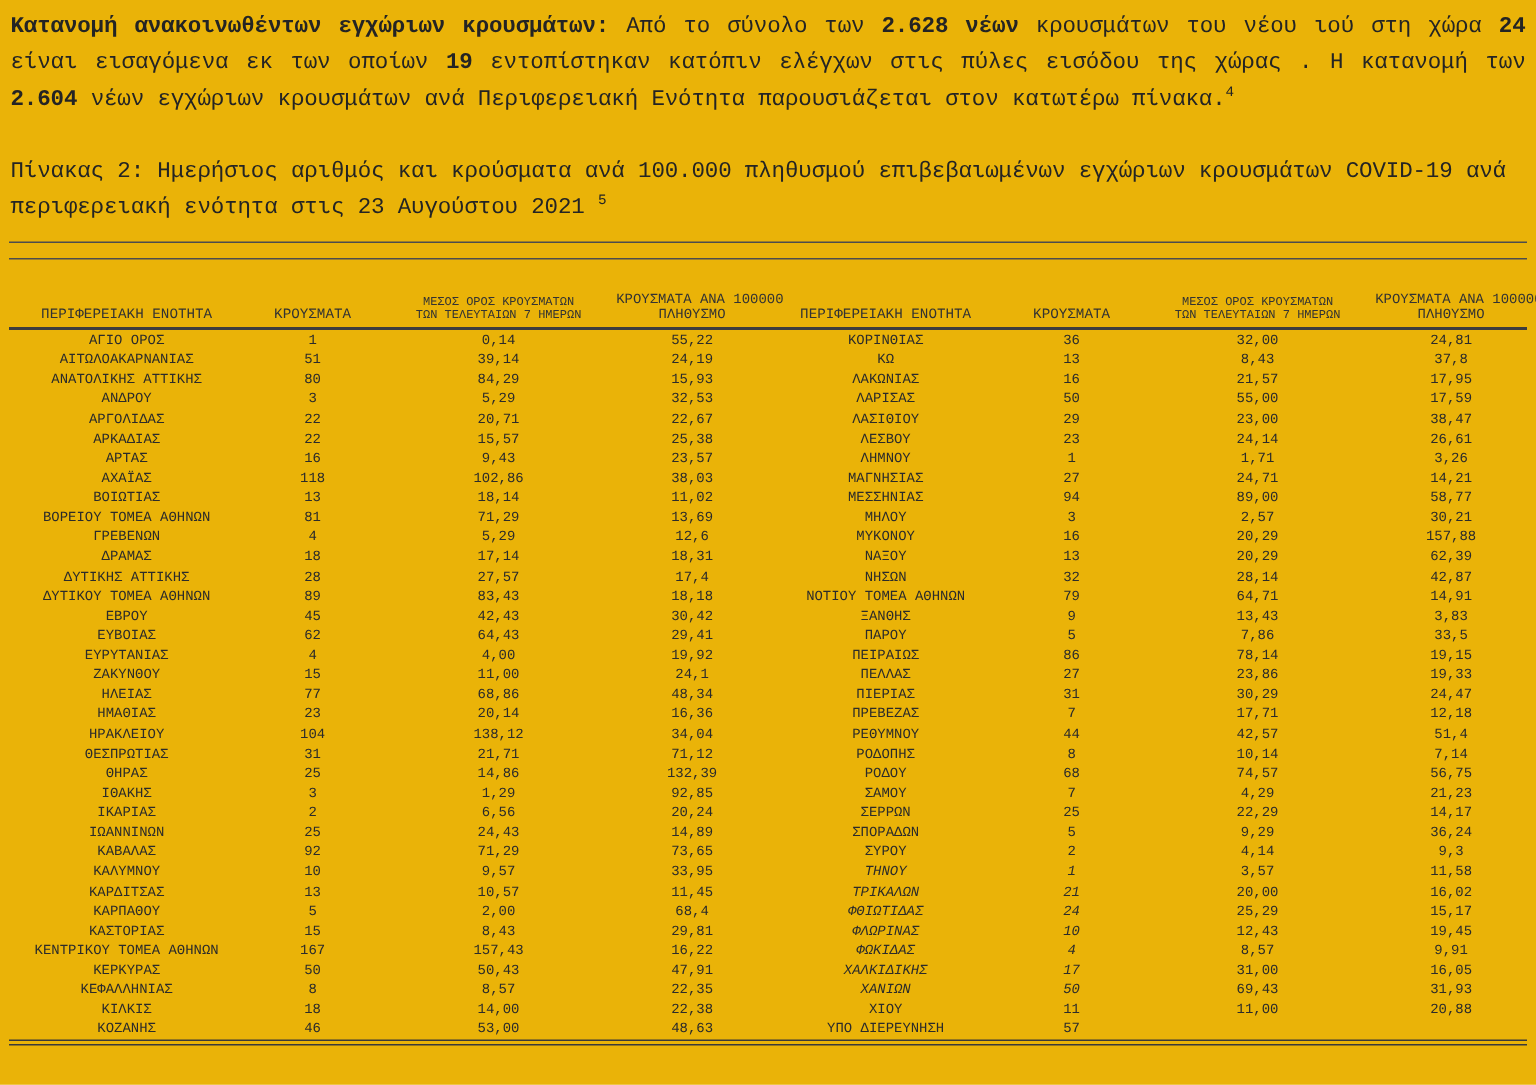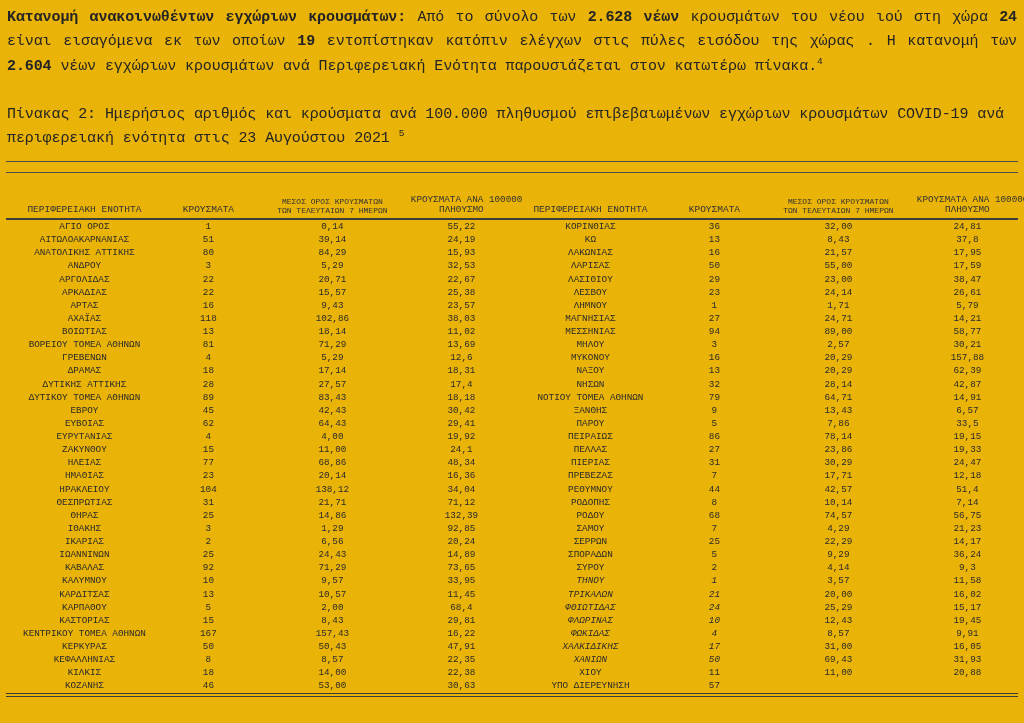--- a/index.html
+++ b/index.html
@@ -280,21 +280,21 @@
             <div class="row">
               <div class="cell">ΚΙΛΚΙΣ</div>
               <div class="cell">18</div>
               <div class="cell">14,00</div>
               <div class="cell">22,38</div>
             </div>
             <div class="row">
               <div class="cell">ΚΟΖΑΝΗΣ</div>
               <div class="cell">46</div>
               <div class="cell">53,00</div>
-              <div class="cell">30,63</div>
+              <div class="cell">48,63</div>
             </div>
           </div>
       </div>
 
       <div class="half">
         <div class="thead">
           <div class="th">ΠΕΡΙΦΕΡΕΙΑΚΗ ΕΝΟΤΗΤΑ</div>
           <div class="th">ΚΡΟΥΣΜΑΤΑ</div>
           <div class="th small">ΜΕΣΟΣ ΟΡΟΣ ΚΡΟΥΣΜΑΤΩΝ
 ΤΩΝ ΤΕΛΕΥΤΑΙΩΝ 7 ΗΜΕΡΩΝ</div>
@@ -335,21 +335,21 @@
             <div class="row">
               <div class="cell">ΛΕΣΒΟΥ</div>
               <div class="cell">23</div>
               <div class="cell">24,14</div>
               <div class="cell">26,61</div>
             </div>
             <div class="row">
               <div class="cell">ΛΗΜΝΟΥ</div>
               <div class="cell">1</div>
               <div class="cell">1,71</div>
-              <div class="cell">5,79</div>
+              <div class="cell">3,26</div>
             </div>
             <div class="row">
               <div class="cell">ΜΑΓΝΗΣΙΑΣ</div>
               <div class="cell">27</div>
               <div class="cell">24,71</div>
               <div class="cell">14,21</div>
             </div>
             <div class="row">
               <div class="cell">ΜΕΣΣΗΝΙΑΣ</div>
               <div class="cell">94</div>
@@ -383,21 +383,21 @@
             <div class="row">
               <div class="cell">ΝΟΤΙΟΥ ΤΟΜΕΑ ΑΘΗΝΩΝ</div>
               <div class="cell">79</div>
               <div class="cell">64,71</div>
               <div class="cell">14,91</div>
             </div>
             <div class="row">
               <div class="cell">ΞΑΝΘΗΣ</div>
               <div class="cell">9</div>
               <div class="cell">13,43</div>
-              <div class="cell">6,57</div>
+              <div class="cell">3,83</div>
             </div>
             <div class="row">
               <div class="cell">ΠΑΡΟΥ</div>
               <div class="cell">5</div>
               <div class="cell">7,86</div>
               <div class="cell">33,5</div>
             </div>
             <div class="row">
               <div class="cell">ΠΕΙΡΑΙΩΣ</div>
               <div class="cell">86</div>

